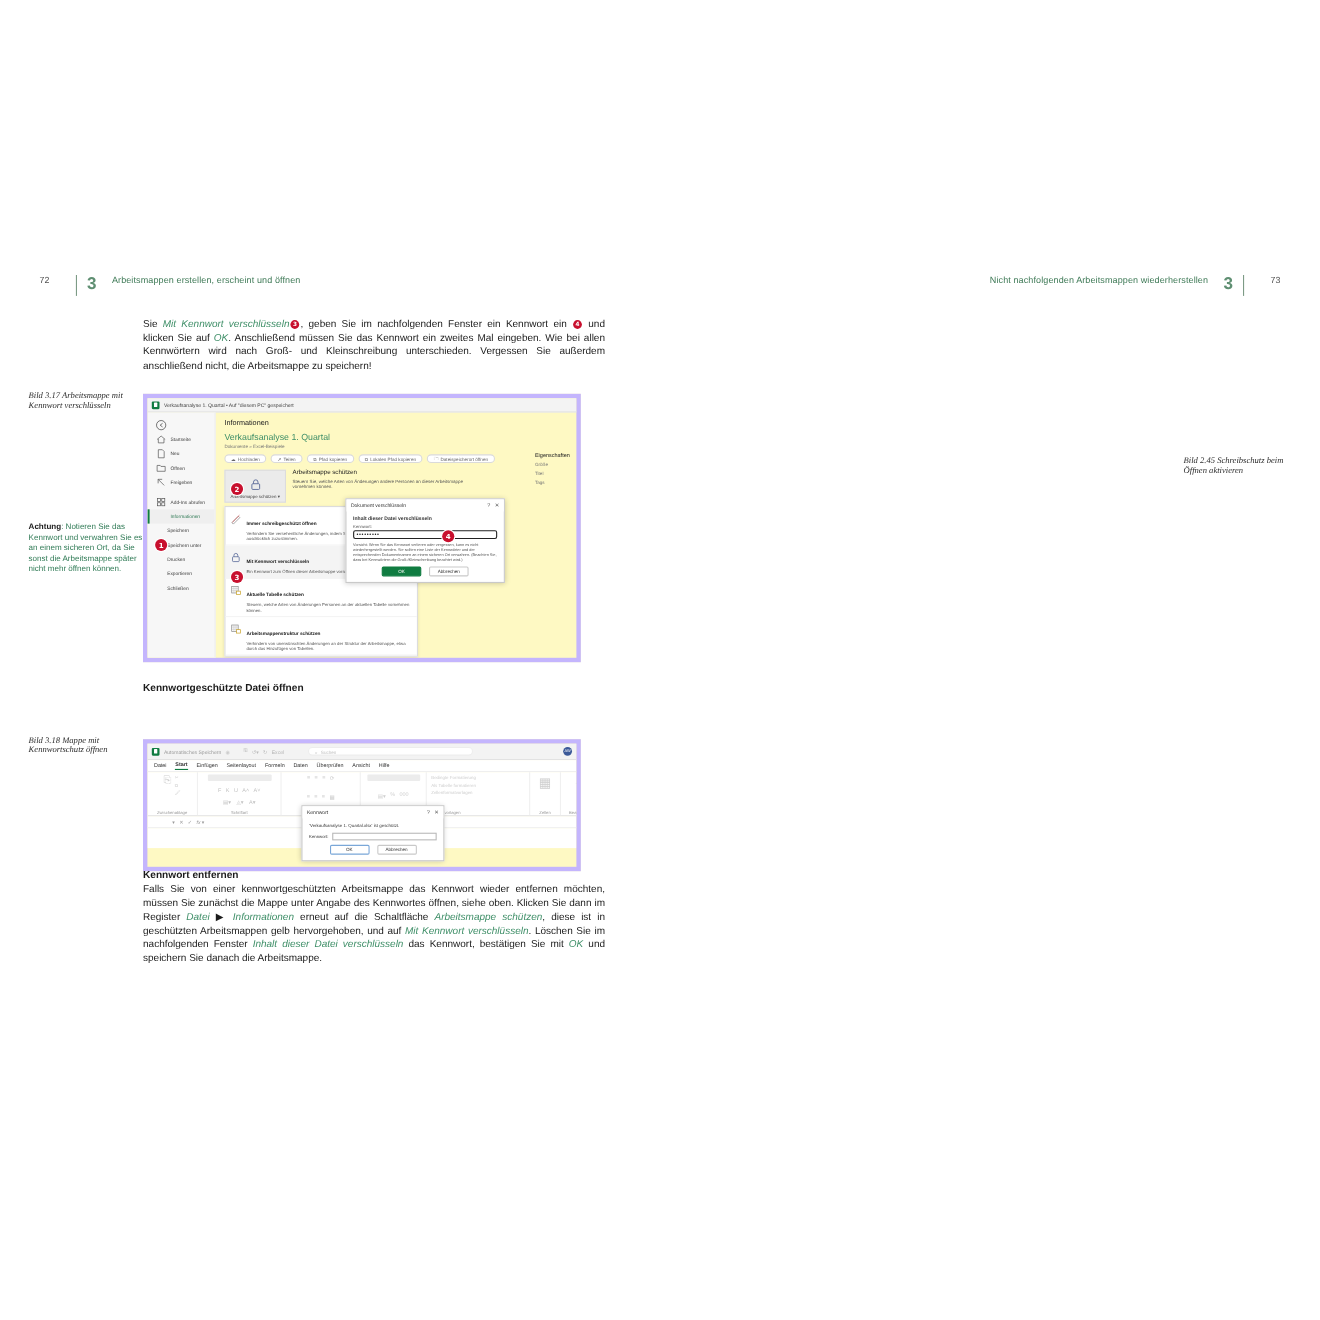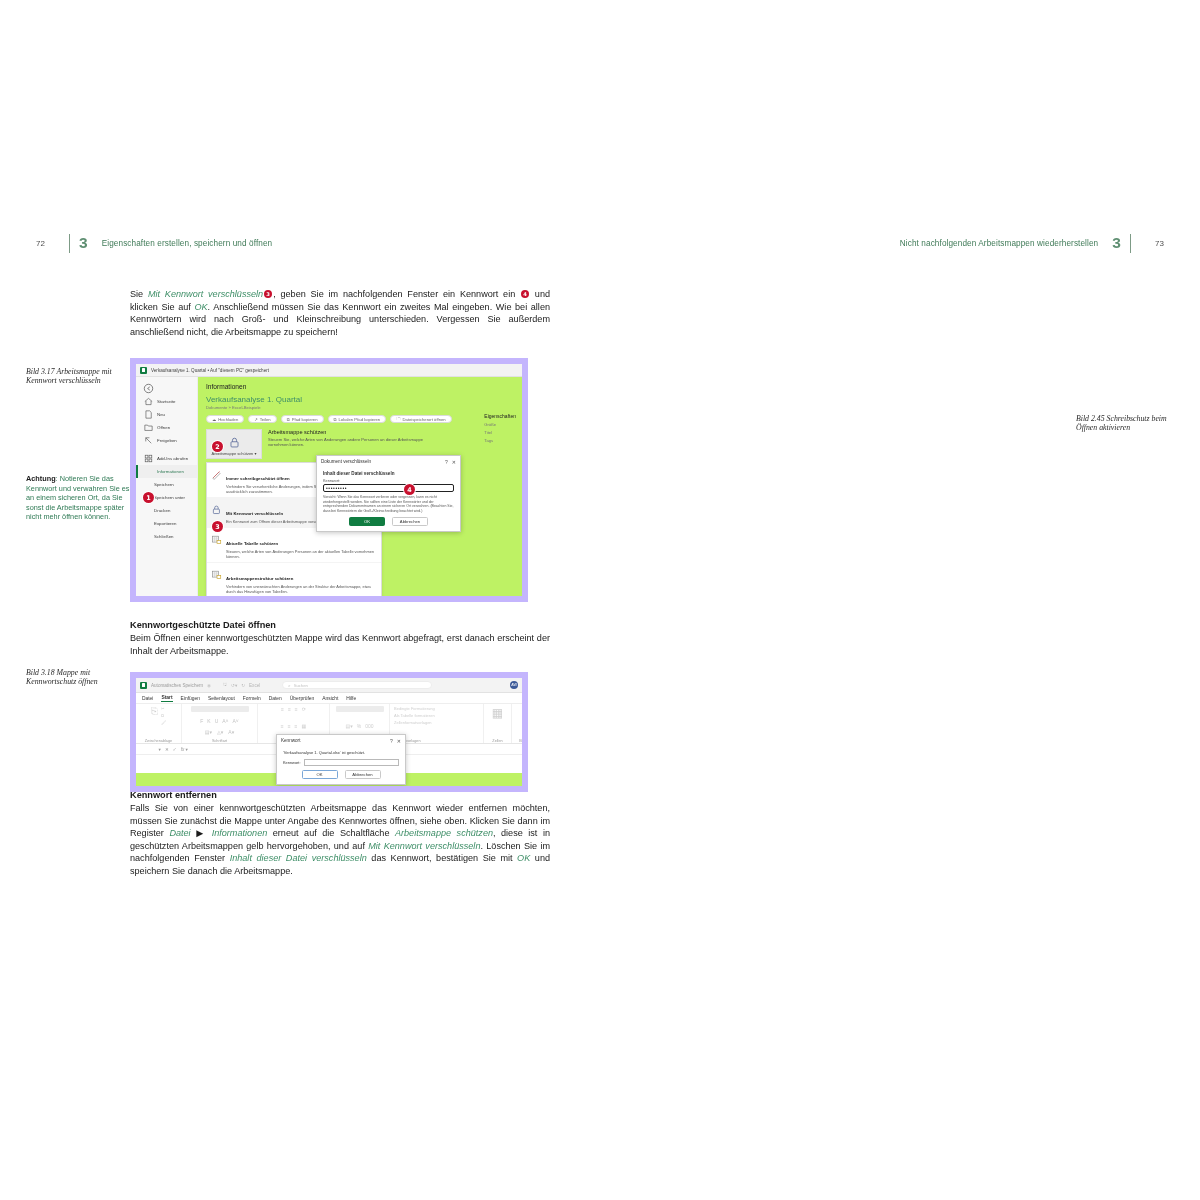--- a/index.html
+++ b/index.html
@@ -13,22 +13,22 @@
   }
   .spread { position:absolute; inset:0; }
 
   
   .page { position:absolute; top:0; bottom:0; width:600px; }
   .page.left  { left:0; }
   .page.right { left:600px; }
 
   
   .runhead {
-    position:absolute; top:234px; height:18px;
-    display:flex; align-items:center; gap:0;
+    position:absolute; top:250px; height:18px;
+    display:flex; align-items:flex-start; gap:0;
     font-size:8.2px; letter-spacing:.1px;
   }
   .runhead.left  { left:36px; }
   .runhead.right { right:36px; }
   .rh-folio { color:#4f4f4f; font-size:8px; width:24px; }
   .rh-folio.r { text-align:right; }
   .rh-rule {
     width:1px; height:19px; background:#7d9b86; margin:0 9px;
   }
   .rh-chap {
@@ -60,21 +60,21 @@
     position:absolute; width:104px;
     font-size:7.3px; line-height:9.6px;
   }
   .mnote.cap { font-style:italic; font-family:"Liberation Serif", serif; font-size:7.8px; color:#2a2a2a; line-height:9.4px;}
   .mnote.tip { color:#2f7a55; }
   .mnote.tip b { color:#1b1b1b; }
   .left .mnote  { left:26px; }
   .right .mnote { right:22px; width:104px; }
 
   
-  .fig { position:absolute; background:#bef264; border:6px solid #c4b5fd; overflow:hidden; }
+  .fig { position:absolute; background:#fef9c3; border:4px solid #c4b5fd; overflow:hidden; }
 
   
   .xl-title {
     height:13px; background:#f3f3f3; border-bottom:1px solid #e2e2e2;
     display:flex; align-items:center; gap:4px; padding:0 4px;
     font-size:4.6px; color:#444;
   }
   .xl-logo {
     width:7px; height:7px; background:#107c41; border-radius:1px;
     position:relative; flex:0 0 auto;
@@ -204,28 +204,28 @@
 
 <div class="spread">
 
   <div class="page left">
 
     <div class="runhead left">
       <span class="rh-folio">72</span>
       <span class="rh-rule"></span>
       <span class="rh-chap">3</span>
       <span style="width:14px"></span>
-      <span class="rh-title">Eigenschaften erstellen, speichern und öffnen</span>
+      <span class="rh-title">Arbeitsmappen erstellen, erscheint und öffnen</span>
     </div>
 
     <div class="col" style="top:288px;">
       <p class="body"><span>Sie </span><span class="it">Mit Kennwort verschlüsseln</span><span class="badge inline">3</span><span>, geben Sie im nachfolgenden Fenster ein Kennwort ein </span><span class="badge inline">4</span><span> und klicken Sie auf </span><span class="it">OK</span><span>. Anschließend müssen Sie das Kennwort ein zweites Mal eingeben. Wie bei allen Kennwörtern wird nach Groß- und Kleinschreibung unterschieden. Vergessen Sie außerdem anschließend nicht, die Arbeitsmappe zu speichern!</span></p>
     </div>
 
-    <div class="mnote cap" style="top:355px;margin-top:12px;">Bild 3.17 Arbeitsmappe mit Kennwort verschlüsseln</div>
+    <div class="mnote cap" style="top:355px;">Bild 3.17 Arbeitsmappe mit Kennwort verschlüsseln</div>
     <div class="mnote tip" style="top:474px;"><b>Achtung</b><span>: Notieren Sie das Kennwort und verwahren Sie es an einem sicheren Ort, da Sie sonst die Arbeitsmappe später nicht mehr öffnen können.</span></div>
 
     <div class="fig" style="left:130px; top:358px; width:398px; height:244px;">
       <div class="xl-title">
         <span class="xl-logo"></span>
         <span>Verkaufsanalyse 1. Quartal  •  Auf "diesem PC" gespeichert</span>
       </div>
       <div class="bs-wrap" style="height:calc(100% - 13px)">
         <div class="bs-nav">
           <div class="nav">
@@ -414,21 +414,20 @@
       </div>
 
       <span class="badge" style="left:7px; top:128px;">1</span>
       <span class="badge" style="left:76px; top:77px;">2</span>
       <span class="badge" style="left:76px; top:157px;">3</span>
       <span class="badge" style="left:268px; top:120px;">4</span>
     </div>
 
     <div class="col" style="top:614px;">
       <h4 class="sub">Kennwortgeschützte Datei öffnen</h4>
-      <p class="body">Beim Öffnen einer kennwortgeschützten Mappe wird das Kennwort abgefragt, erst danach erscheint der Inhalt der Arbeitsmappe.</p>
     </div>
 
     <div class="mnote cap" style="top:668px;">Bild 3.18 Mappe mit Kennwortschutz öffnen</div>
 
     <div class="fig" style="left:130px; top:672px; width:398px; height:120px;">
       <div class="xl-title" style="height:15px">
         <span class="xl-logo"></span>
         <span style="color:#9b9b9b">Automatisches Speichern</span>
         <span style="color:#cdcdcd">◉</span>
         <span style="margin-left:8px;color:#bbb">🖫</span>

